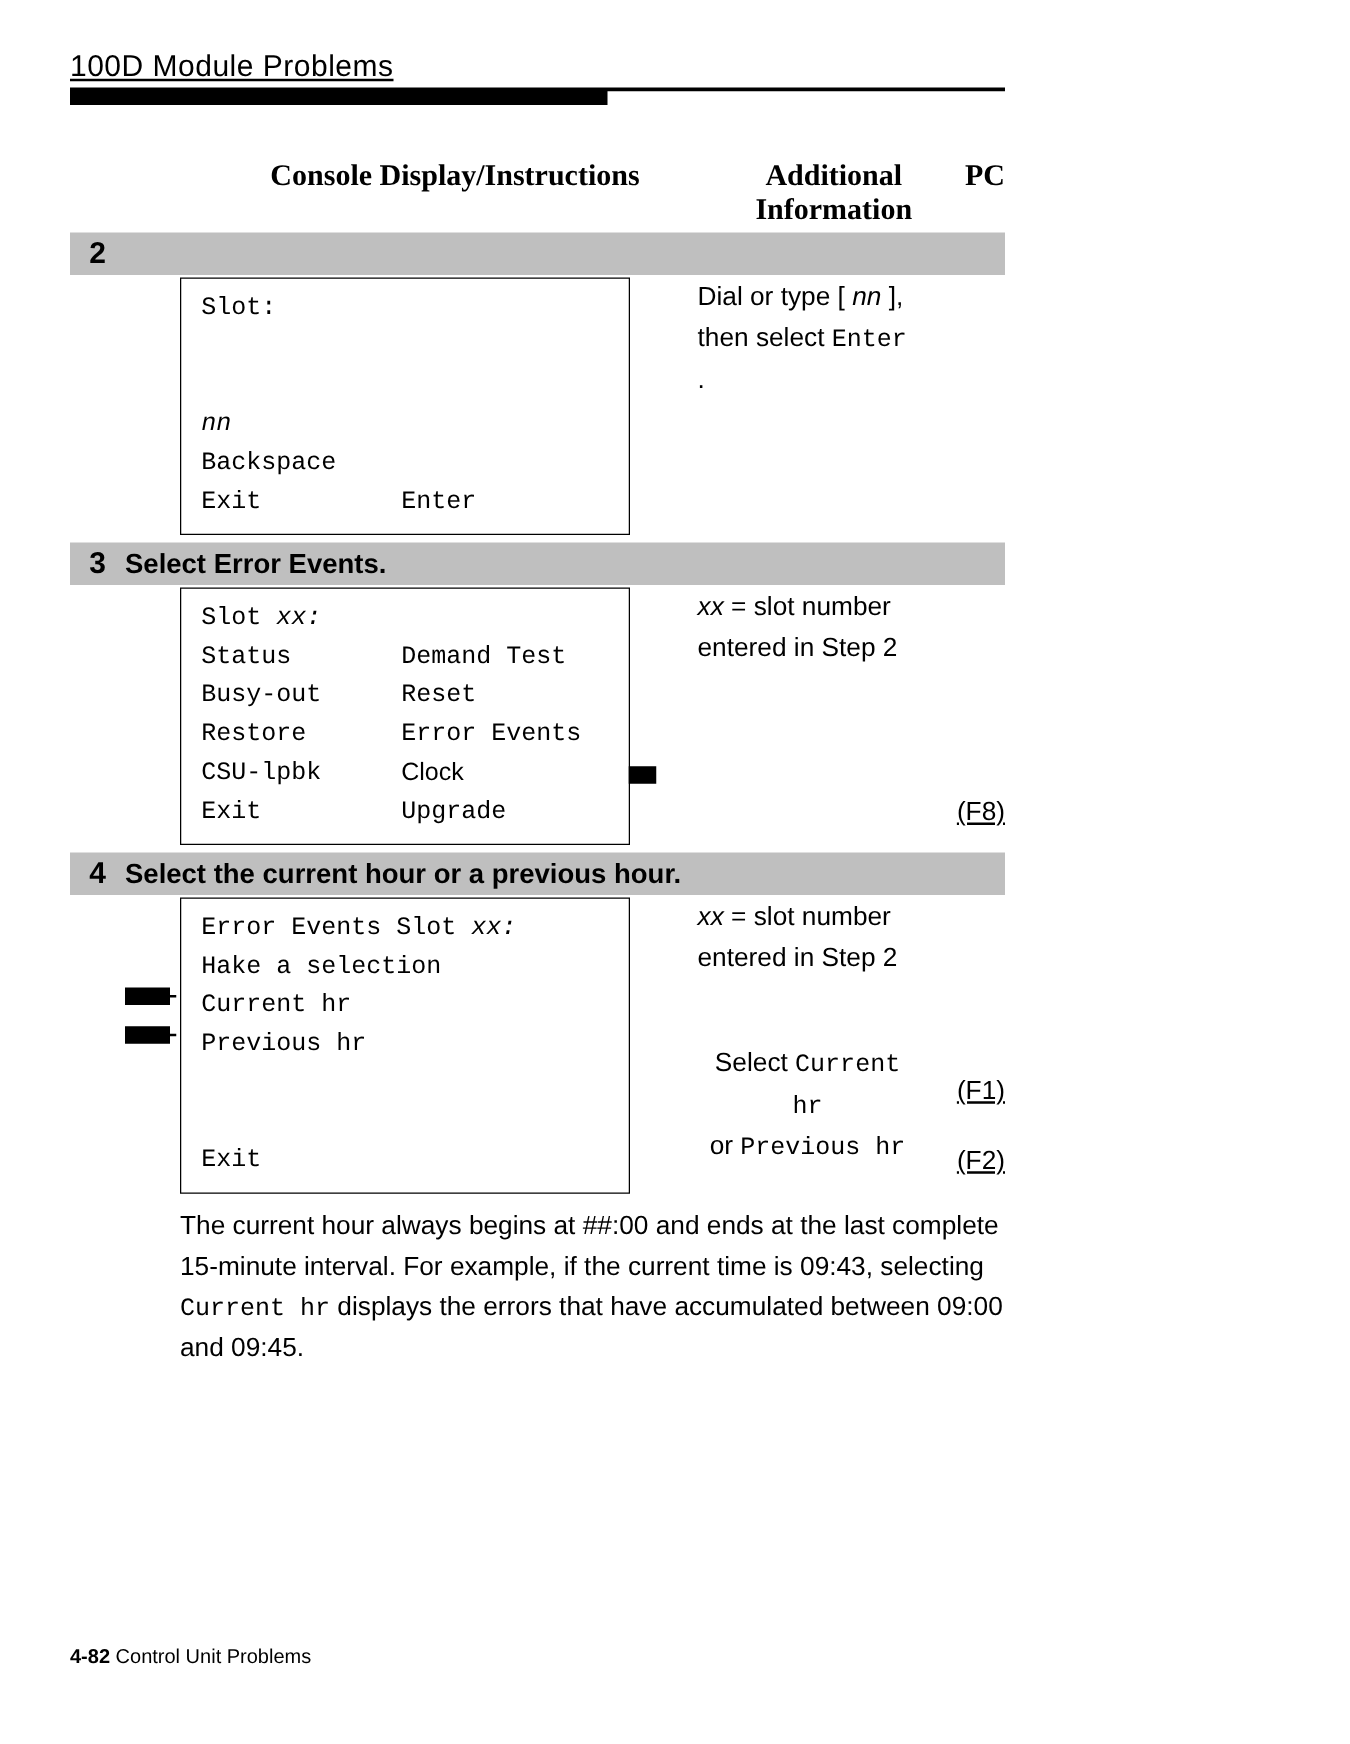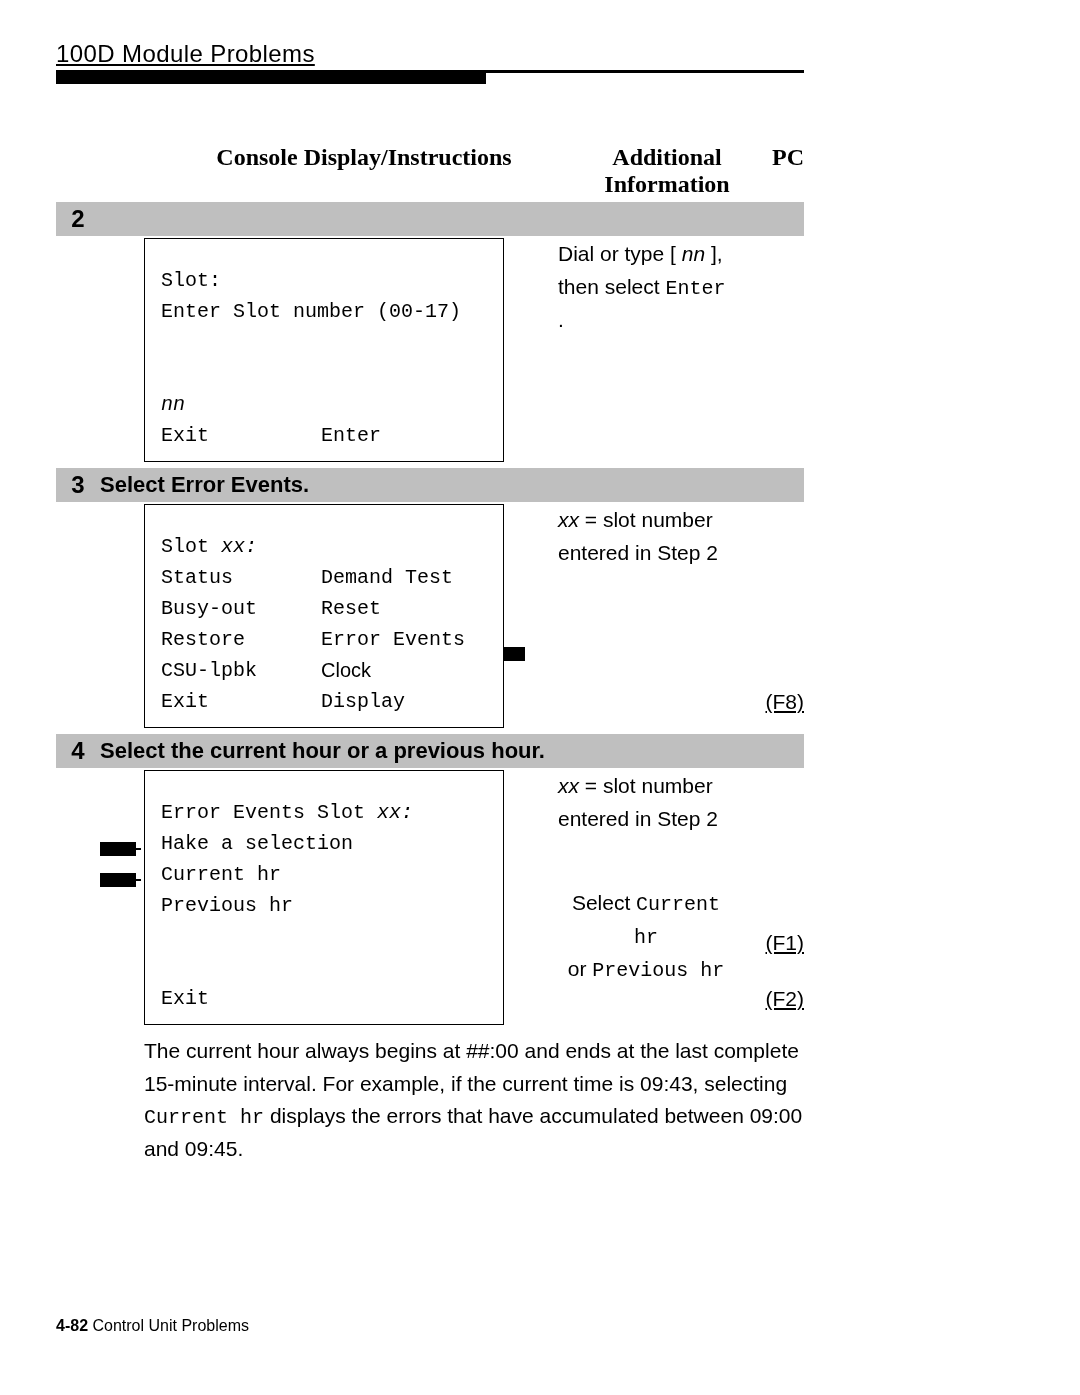--- a/index.html
+++ b/index.html
@@ -44,21 +44,20 @@
   .main {
     margin-top: 40px;
   }
   .headings-row {
     display: flex;
     align-items: baseline;
     font-family: "Times New Roman", Times, serif;
     font-size: 24px;
     font-weight: bold;
     padding-left: 82px;
-    margin-top: 16px;
   }
   .headings-row .col-a {
     flex: 0 0 452px;
     text-align: center;
   }
   .headings-row .col-b {
     flex: 1;
     text-align: center;
   }
   .headings-row .col-c {
@@ -107,21 +106,21 @@
     position: absolute;
     right: -5px;
     top: 6px;
     width: 10px;
     height: 2px;
     background: #000;
   }
   .console-box {
     flex: 0 0 360px;
     border: 1.5px solid #000;
-    padding: 26px 16px 10px 16px;
+    padding: 8px 16px 10px 16px;
     box-sizing: border-box;
     font-family: "Courier New", Courier, monospace;
     font-size: 20px;
     line-height: 1.55;
   }
   .console-row {
     display: flex;
     white-space: pre;
   }
   .console-row .c1 { flex: 0 0 160px; }
@@ -197,24 +196,24 @@
       <div class="col-c">PC</div>
     </div>
 
     <div class="step-bar">
       <div class="step-num">2</div>
     </div>
     <div class="step-body">
       <div class="left-gutter"></div>
       <div class="console-box">
         <div class="console-row"><span class="full">Slot:</span></div>
-        <div class="console-row"><span class="full">Enter Slot number (00-17)</span></div>
         <div class="console-row"><span class="full">&nbsp;</span></div>
         <div class="console-row"><span class="full">&nbsp;</span></div>
         <div class="console-row"><span class="full italic">nn</span></div>
+        <div class="console-row"><span class="full">Backspace</span></div>
         <div class="console-row">
           <span class="c1">Exit</span>
           <span>Enter</span>
         </div>
       </div>
       <div class="info-col">
         <span>Dial or type [ </span>
         <span class="ital">nn</span>
         <span> ], then select </span>
         <span class="mono">Enter</span>
@@ -245,21 +244,21 @@
         <div class="console-row">
           <span class="c1">Restore</span>
           <span>Error Events</span>
         </div>
         <div class="console-row">
           <span class="c1">CSU-lpbk</span>
           <span class="bold-sans">Clock</span>
         </div>
         <div class="console-row">
           <span class="c1">Exit</span>
-          <span>Display</span>
+          <span>Upgrade</span>
         </div>
         <div class="connector-box" style="right:-22px; left:auto; top:142px;"></div>
       </div>
       <div class="info-col">
         <span class="ital">xx</span>
         <span> = slot number entered in Step 2</span>
       </div>
       <div class="pc-col">
         <span class="pc-link">(F8)</span>
       </div>

